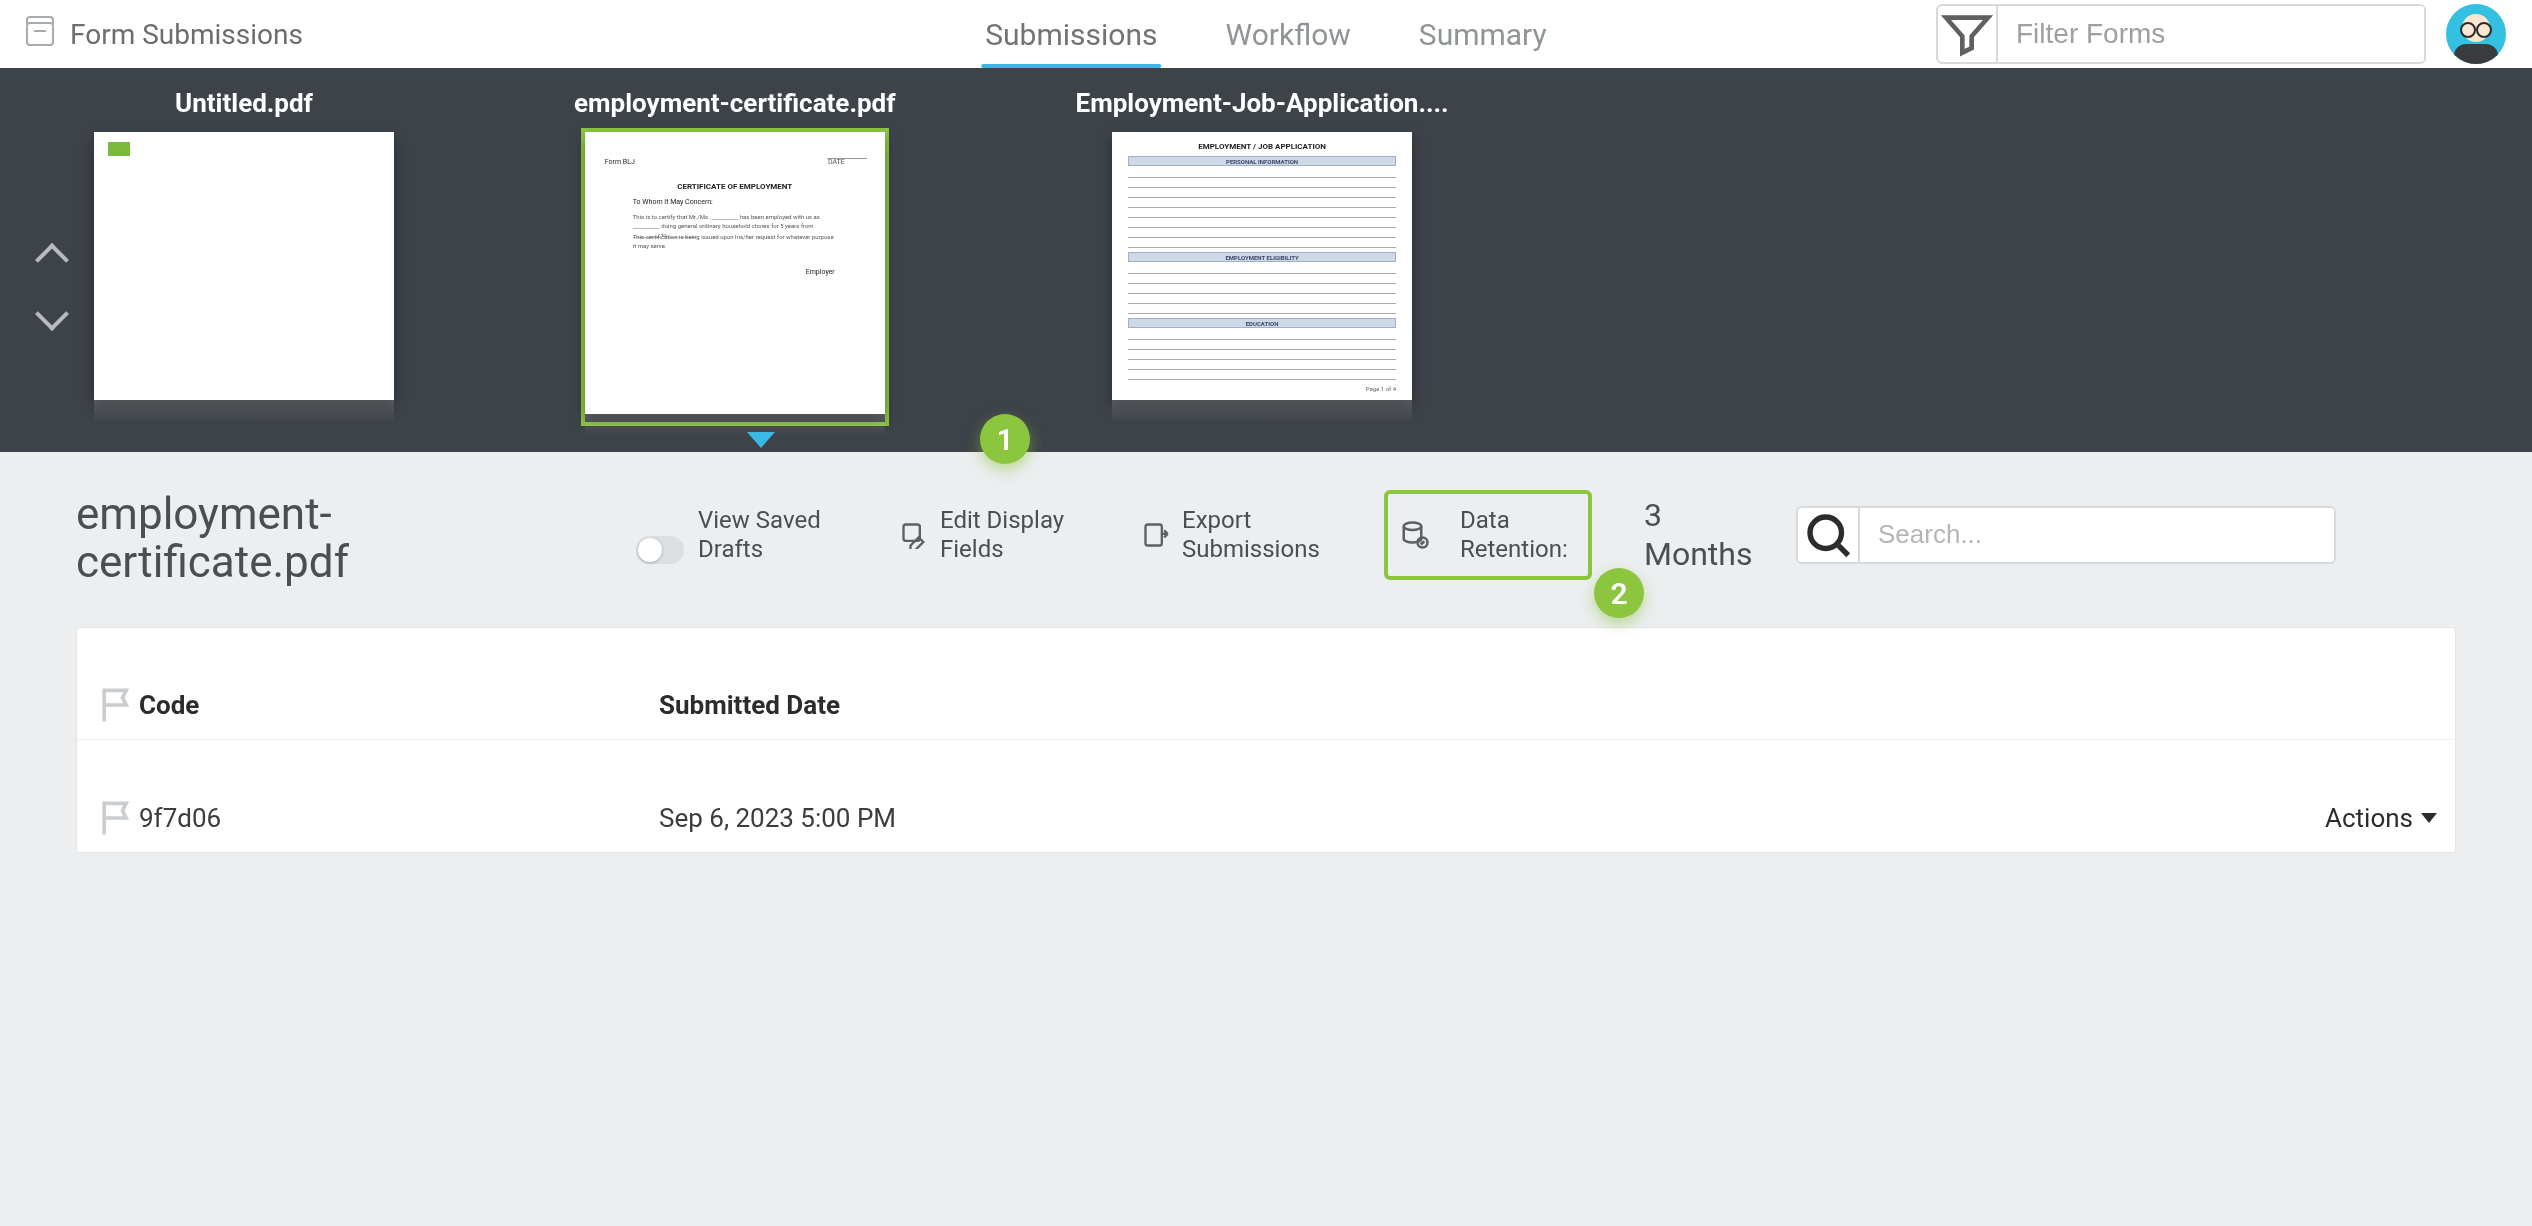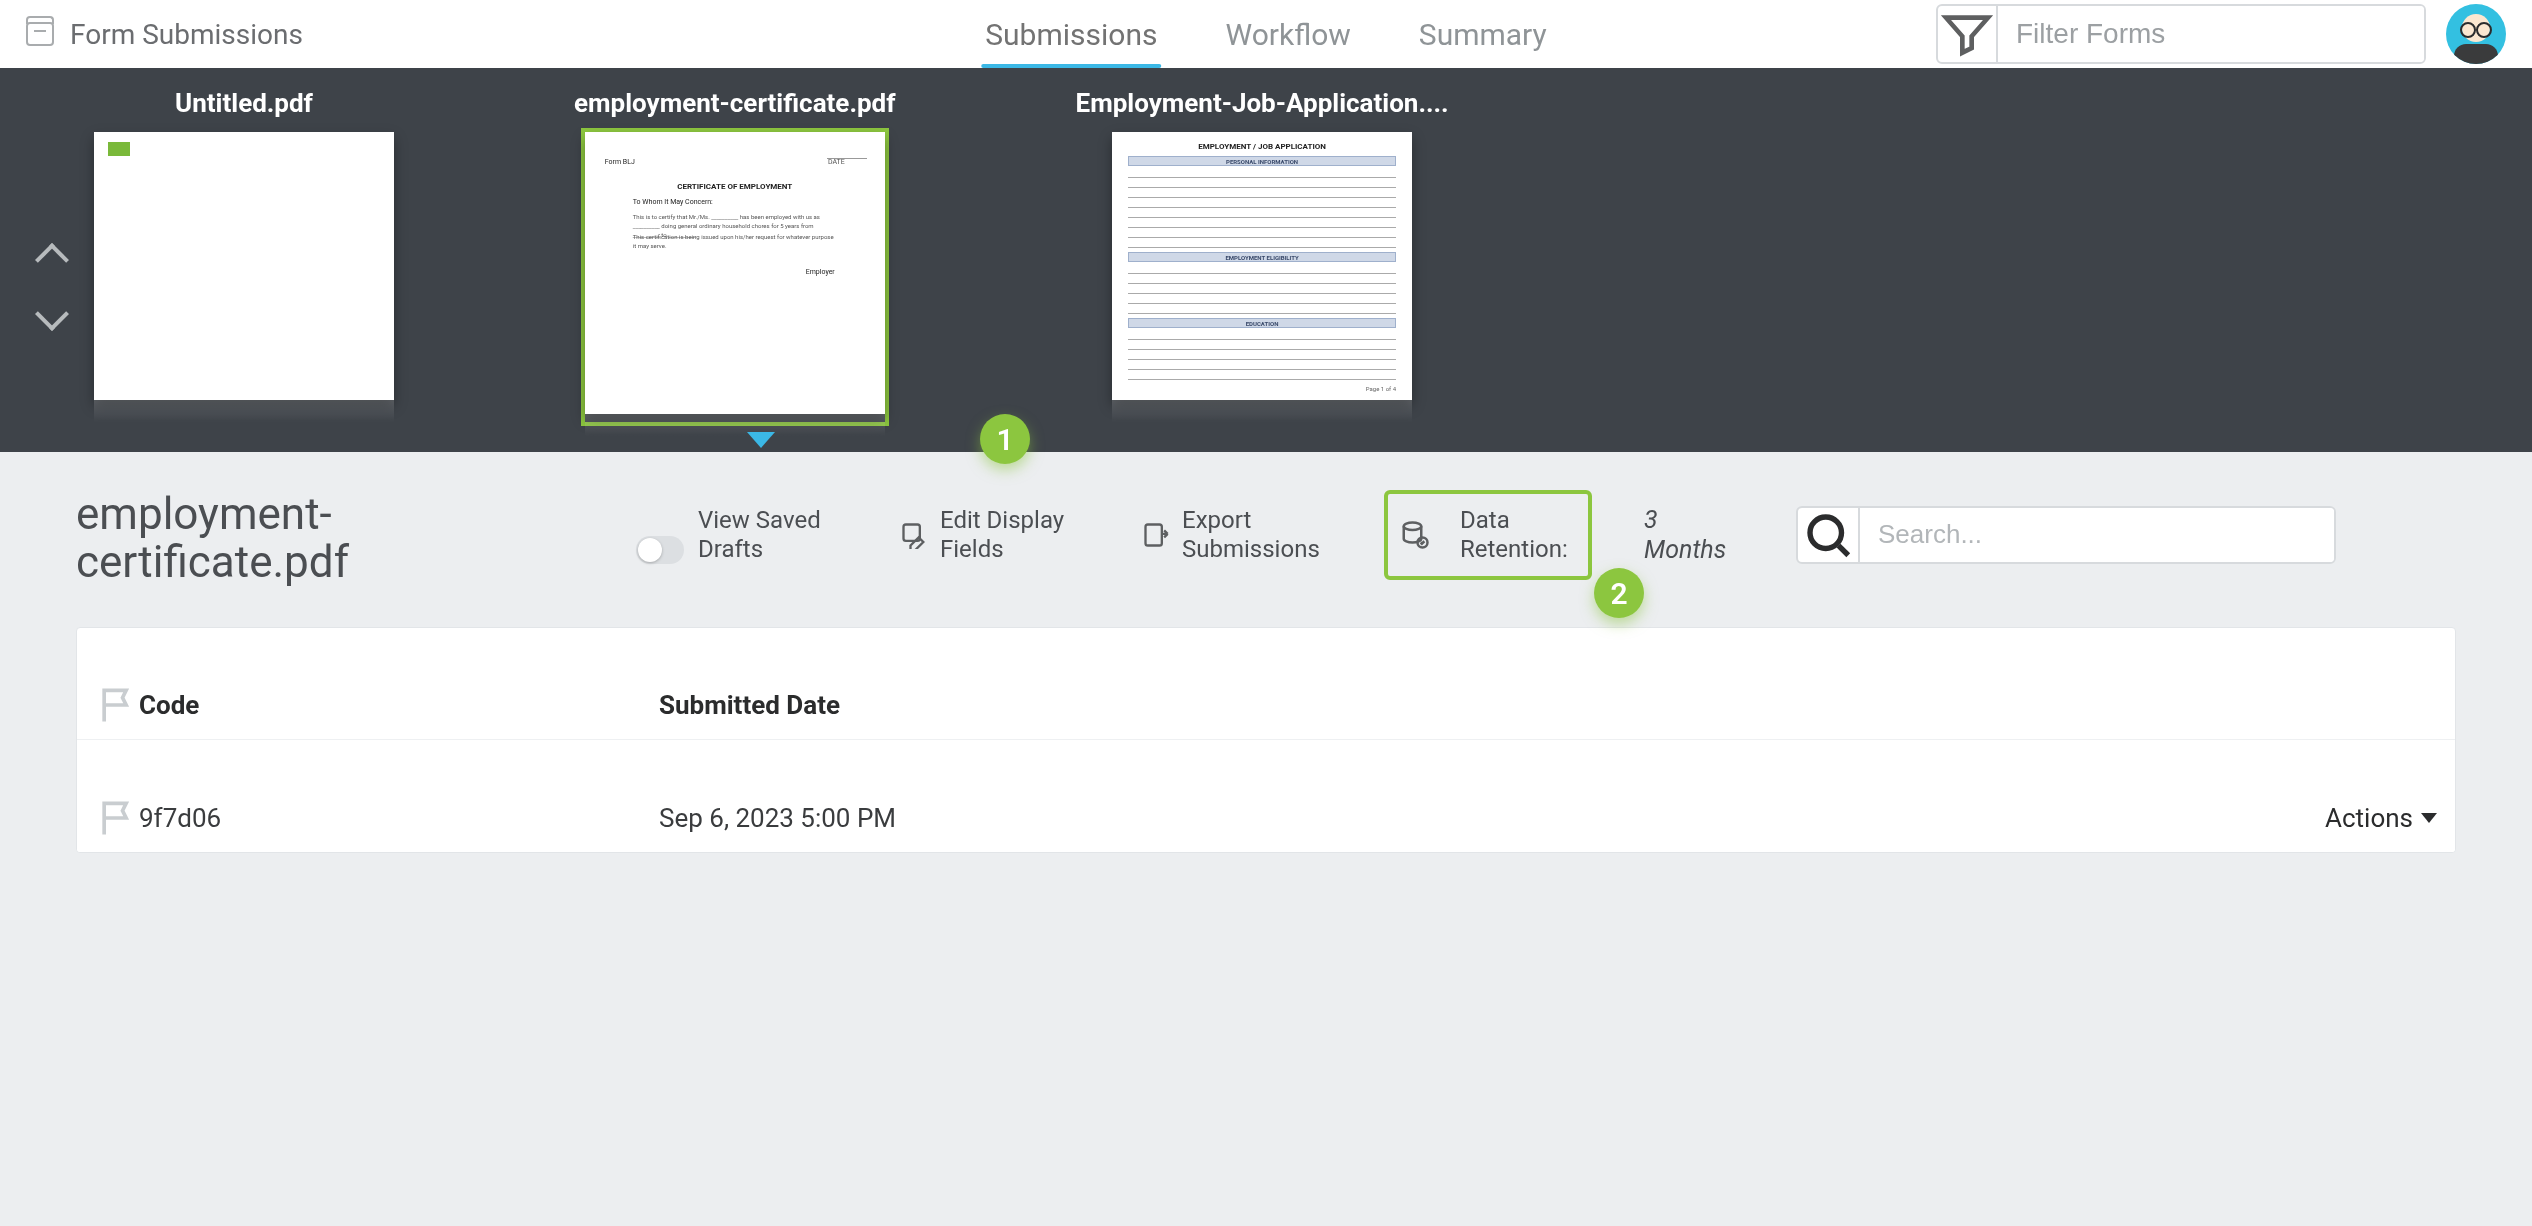--- a/index.html
+++ b/index.html
@@ -75,21 +75,21 @@
   .toolbar { display:flex; align-items:center; gap:52px; margin-left:100px; }
   .toggle-block { display:flex; align-items:flex-end; gap:14px; }
   .toggle { width:48px; height:28px; border-radius:14px; background:#dcdfe2; position:relative; cursor:pointer; }
   .toggle::after { content:""; position:absolute; top:2px; left:2px; width:24px; height:24px; border-radius:50%; background:#fff; box-shadow:0 1px 3px rgba(0,0,0,.25); }
   .tool-label { color:#4b4e52; font-size:24px; line-height:1.2; }
 
   .tool-item { display:flex; align-items:center; gap:12px; cursor:pointer; }
   .tool-item .icon { width:28px; height:28px; color:#5d5f61; }
 
   .retention-box { border:4px solid #8cc63f; border-radius:6px; padding:12px 18px 12px 12px; display:flex; align-items:center; gap:30px; position:relative; }
-  .retention-val { color:#4b4e52; font-size:25px; line-height:1.2;font-style:italic; }
+  .retention-val { color:#4b4e52; font-size:32px; line-height:1.2; }
 
   .search-wrap { margin-left:auto; display:flex; border:2px solid #d7dadd; border-radius:6px; height:58px; width:540px; overflow:hidden; background:#fff; }
   .search-icon-box { width:62px; display:flex; align-items:center; justify-content:center; border-right:2px solid #d7dadd; color:#2b2c2d; }
   .search-input { flex:1; border:none; font-size:26px; padding:0 18px; }
   .search-input::placeholder { color:#b2b6b9; }
 
   
   .table { margin-top:40px; background:#fff; border:1px solid #e2e5e8; border-radius:4px; overflow:hidden; }
   .trow { display:flex; align-items:center; height:68px; padding:0 18px; border-bottom:1px solid #eef0f2;margin-top:44px; }
   .trow.head { background:#fff; font-weight:700; font-size:26px; color:#2b2c2d; }

